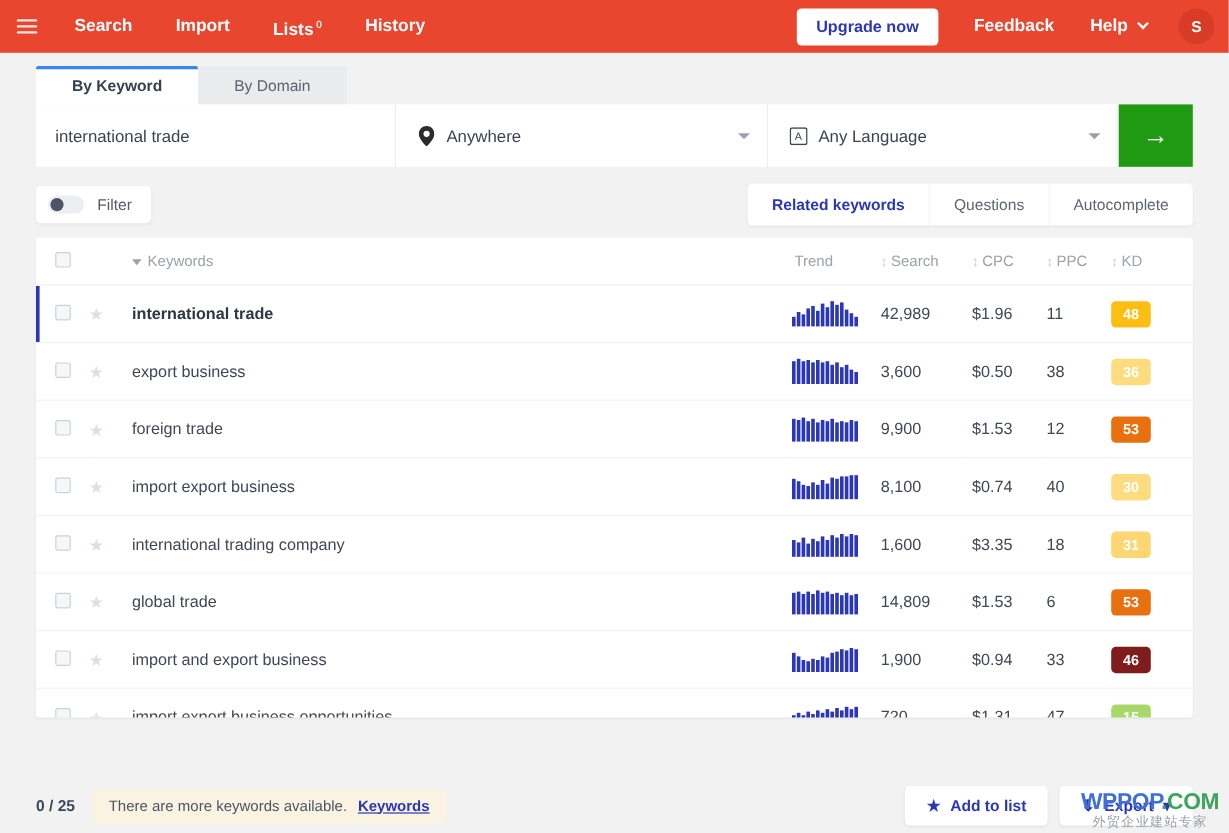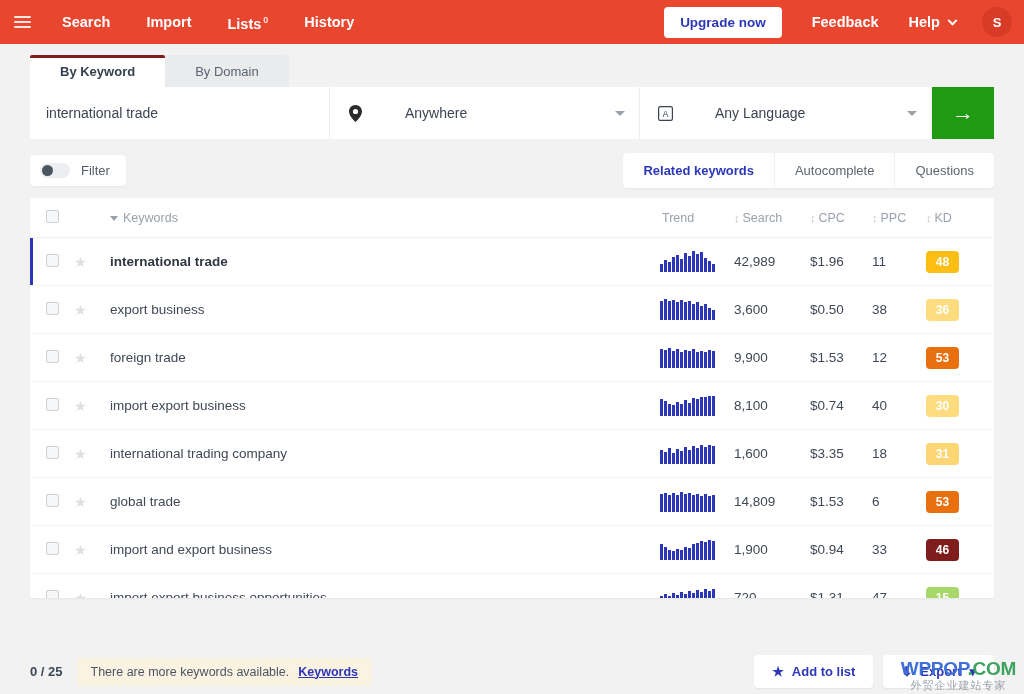--- a/index.html
+++ b/index.html
@@ -62,37 +62,36 @@
 
   
   .panel { padding: 0 30px; }
   .tabs-row { display: flex; padding-top: 11px; }
   .tab-top {
     font-size: 13px; color: #5a6472; background: #eaebed;
     padding: 9px 30px 8px; cursor: pointer; border-radius: 2px 2px 0 0;
   }
   .tab-top.active {
     background: #fff; color: #37404e; font-weight: bold;
-    border-top: 3px solid #7f1d1d; padding-top: 6px;
+    border-top: 3px solid #3b82f6; padding-top: 6px;
   }
 
   .searchbar { display: flex; height: 52px; margin-bottom: 0; }
   .sb-input {
     flex: 0 0 300px; background: #fff; display: flex; align-items: center;
     padding: 0 16px; border-right: 1px solid #edeef0;
   }
   .sb-input input {
     border: none; outline: none; width: 100%;
     font-size: 14px; color: #3b4450; font-family: inherit; background: transparent;
   }
   .sb-select {
     background: #fff; display: flex; align-items: center;
     padding: 0 14px; cursor: pointer; position: relative;
     border-right: 1px solid #edeef0;
-    gap: 33px;
   }
   .sb-loc { flex: 0 0 310px; }
   .sb-lang { flex: 1 1 auto; }
   .sb-select .ic { width: 22px; flex: 0 0 22px; display:flex; align-items:center; justify-content:center; }
   .sb-select .lbl { font-size: 14px; color: #3b4450; margin-left: 6px; }
   .caret {
     margin-left: auto; width: 0; height: 0;
     border-left: 5px solid transparent; border-right: 5px solid transparent;
     border-top: 5px solid #9aa1aa;
   }
@@ -295,24 +294,24 @@
 <div class="filter-row">
   <div class="filter-pill">
     <span class="switch"></span>
     <span class="filter-label">Filter</span>
   </div>
   <div class="seg">
     <div class="seg-item active">
       <span>Related keywords</span>
     </div>
     <div class="seg-item">
+      <span>Questions</span>
+    </div>
+    <div class="seg-item">
       <span>Autocomplete</span>
-    </div>
-    <div class="seg-item">
-      <span>Questions</span>
     </div>
   </div>
 </div>
 
 <div class="table-wrap">
   <table>
     <thead>
       <tr>
         <th class="c-chk">
           <span class="cbox"></span>

